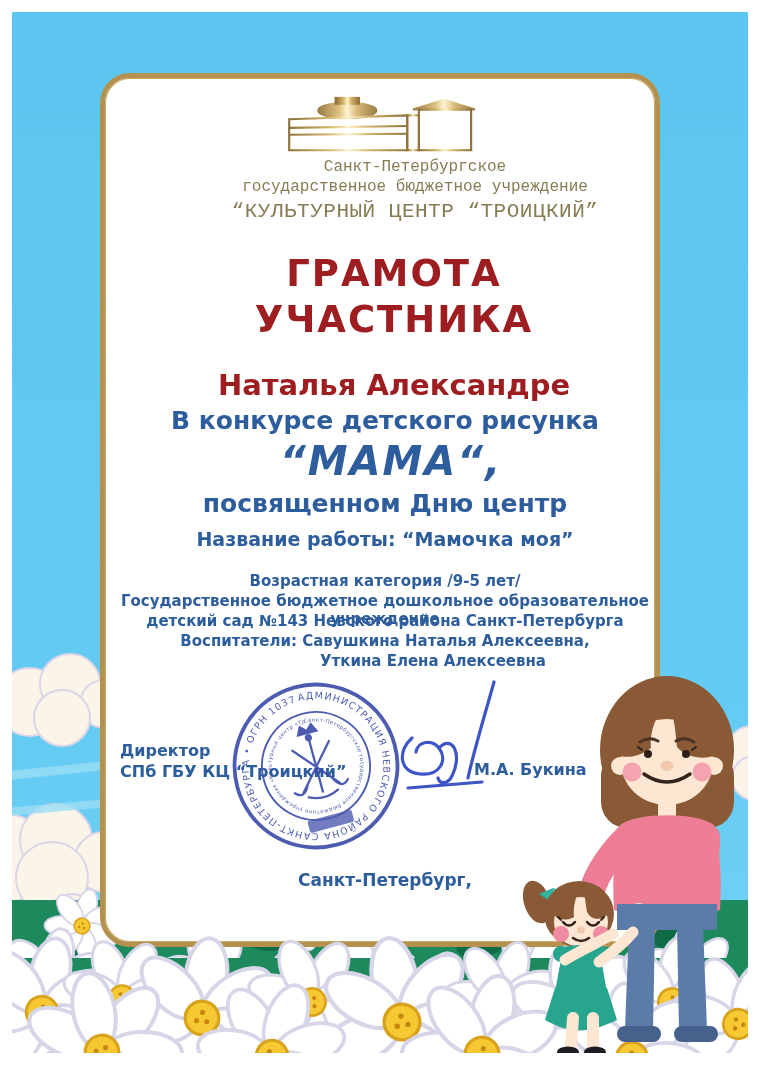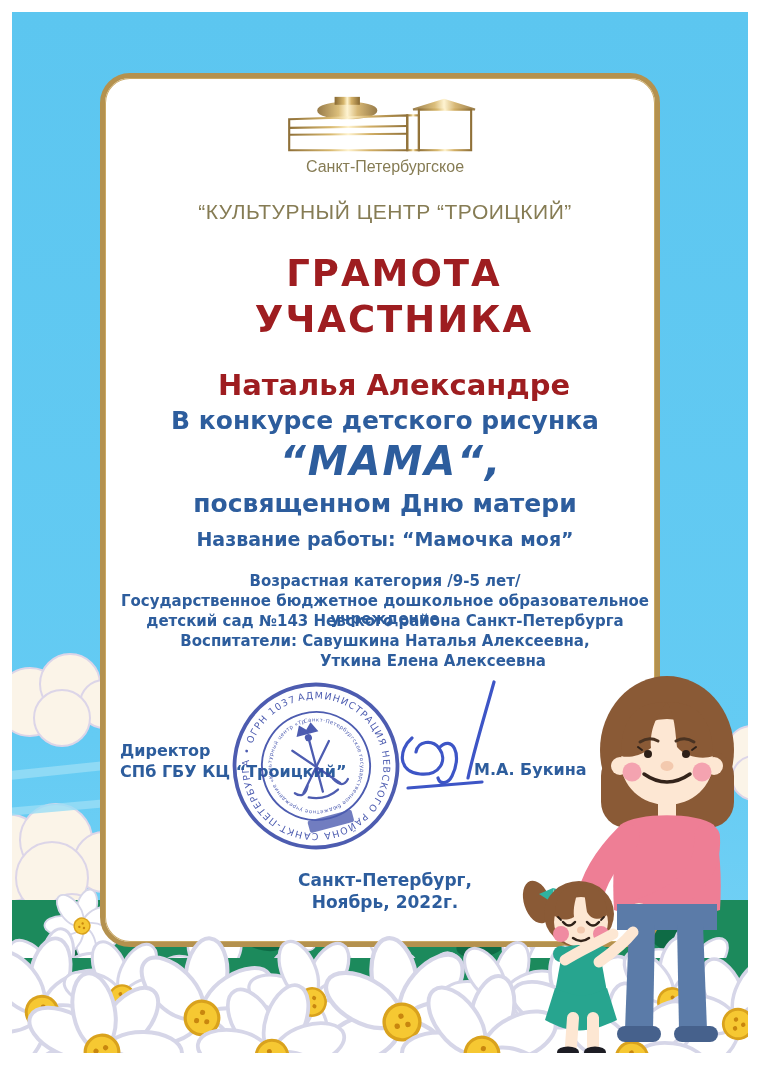--- a/index.html
+++ b/index.html
@@ -18,21 +18,21 @@
   .flowers-back { position:absolute; left:0; top:866px; width:736px; height:190px; z-index:1; }
   .card {
     position:absolute; left:88px; top:61px; width:560px; height:874px;
     background:#ffffff; border:5px solid #b4914e; border-radius:30px; z-index:2;
     box-shadow:0 0 0 1px #caa964 inset;
   }
   .flowers-front { position:absolute; left:0; top:920px; width:736px; height:133px; z-index:3; }
   .mother-daughter { position:absolute; left:505px; top:650px; width:235px; height:403px; z-index:5; }
 
   .tx { position:absolute; left:88px; width:570px; text-align:center; z-index:4; }
-  .olive  { color:#867c54; font-family:Liberation Sans, sans-serif; }
+  .olive  { color:#867c54; font-family:Liberation Mono, monospace;margin-left:30px; }
   .red    { color:#9e1d20;padding-left:18px; }
   .blue   { color:#2d5d9d; }
   .lblue  { color:#3a70ad; }
 
   .org1 { top:146px; font-size:16px; }
   .org2 { top:166px; font-size:16px; }
   .orgname { top:188px; font-size:21px; letter-spacing:0.5px; }
   .grand1 { top:240px; font-size:37px; font-weight:bold; letter-spacing:2px; }
   .grand2 { top:286px; font-size:37px; font-weight:bold; letter-spacing:2px; }
   .presented { top:336px; font-size:16px; font-weight:bold; }
@@ -167,29 +167,30 @@
       <line x1="140" y1="24" x2="194" y2="24"></line>
       <line x1="140" y1="32" x2="194" y2="32"></line>
       <line x1="140" y1="40" x2="194" y2="40"></line>
       <line x1="140" y1="48" x2="194" y2="48"></line>
       <rect x="128" y="20" width="12" height="36"></rect>
       <line x1="0" y1="58" x2="210" y2="58" stroke-width="3"></line>
     </g>
   </svg>
 
   <div class="tx olive org1">Санкт-Петербургское</div>
+  <div class="tx olive org2">государственное бюджетное учреждение</div>
   <div class="tx olive orgname">“КУЛЬТУРНЫЙ ЦЕНТР “ТРОИЦКИЙ”</div>
 
   <div class="tx red grand1">ГРАМОТА</div>
   <div class="tx red grand2">УЧАСТНИКА</div>
 
   <div class="tx red recipient">Наталья Александре</div>
   <div class="tx blue contest-intro">В конкурсе детского рисунка</div>
   <div class="tx blue contest-name">“МАМА“,</div>
-  <div class="tx blue dedication">посвященном Дню матери</div>
+  <div class="tx blue dedication">посвященном Дню центр</div>
   <div class="tx blue work-title">Название работы: “Мамочка моя”</div>
 
   <div class="tx blue det det1">Возрастная категория /9-5 лет/</div>
   <div class="tx blue det det2">Государственное бюджетное дошкольное образовательное учреждение</div>
   <div class="tx blue det det3">детский сад №143 Невского района Санкт-Петербурга</div>
   <div class="tx blue det det4">Воспитатели: Савушкина Наталья Алексеевна,</div>
   <div class="tx blue det det5">Уткина Елена Алексеевна</div>
 
   <div class="director blue">
     <div>Директор</div>
@@ -228,21 +229,20 @@
   <svg class="signature" viewBox="0 0 145 145">
     <g fill="none" stroke="#3d55c6" stroke-width="3.2" stroke-linecap="round">
       <path d="M116,6 C106,42 96,74 90,102"></path>
       <path d="M34,62 C20,74 20,96 42,98 C62,100 70,84 61,72 C54,63 40,65 38,76"></path>
       <path d="M61,72 C74,58 85,78 74,100 C70,108 62,109 60,102"></path>
       <path d="M30,112 L104,106"></path>
     </g>
   </svg>
 
   <div class="tx blue city">Санкт-Петербург,</div>
-  <div class="tx blue date">Ноябрь, 2022г.</div>
 
   <svg class="flowers-front" viewBox="0 0 736 133">
     <rect x="0" y="26" width="736" height="107" fill="#1c8a5c"></rect>
     <g fill="#0e6b45">
       <ellipse cx="150" cy="60" rx="30" ry="14" transform="rotate(-15 150 60)"></ellipse>
       <ellipse cx="420" cy="56" rx="28" ry="13" transform="rotate(12 420 56)"></ellipse>
       <ellipse cx="640" cy="60" rx="30" ry="14" transform="rotate(-10 640 60)"></ellipse>
     </g>
     <use href="#daisy" transform="translate(30,80) scale(1.5) rotate(12)"></use>
     <use href="#daisy" transform="translate(110,66) scale(1.2) rotate(-22)"></use>

